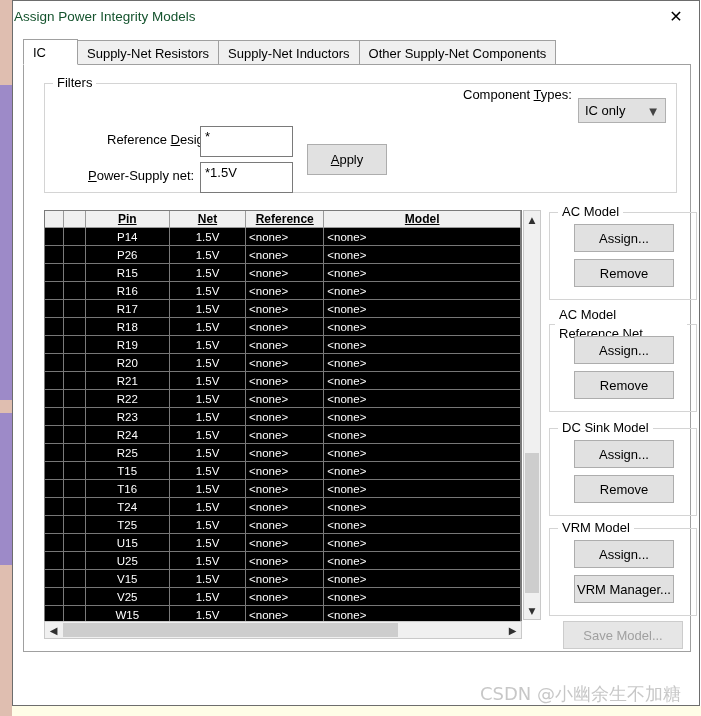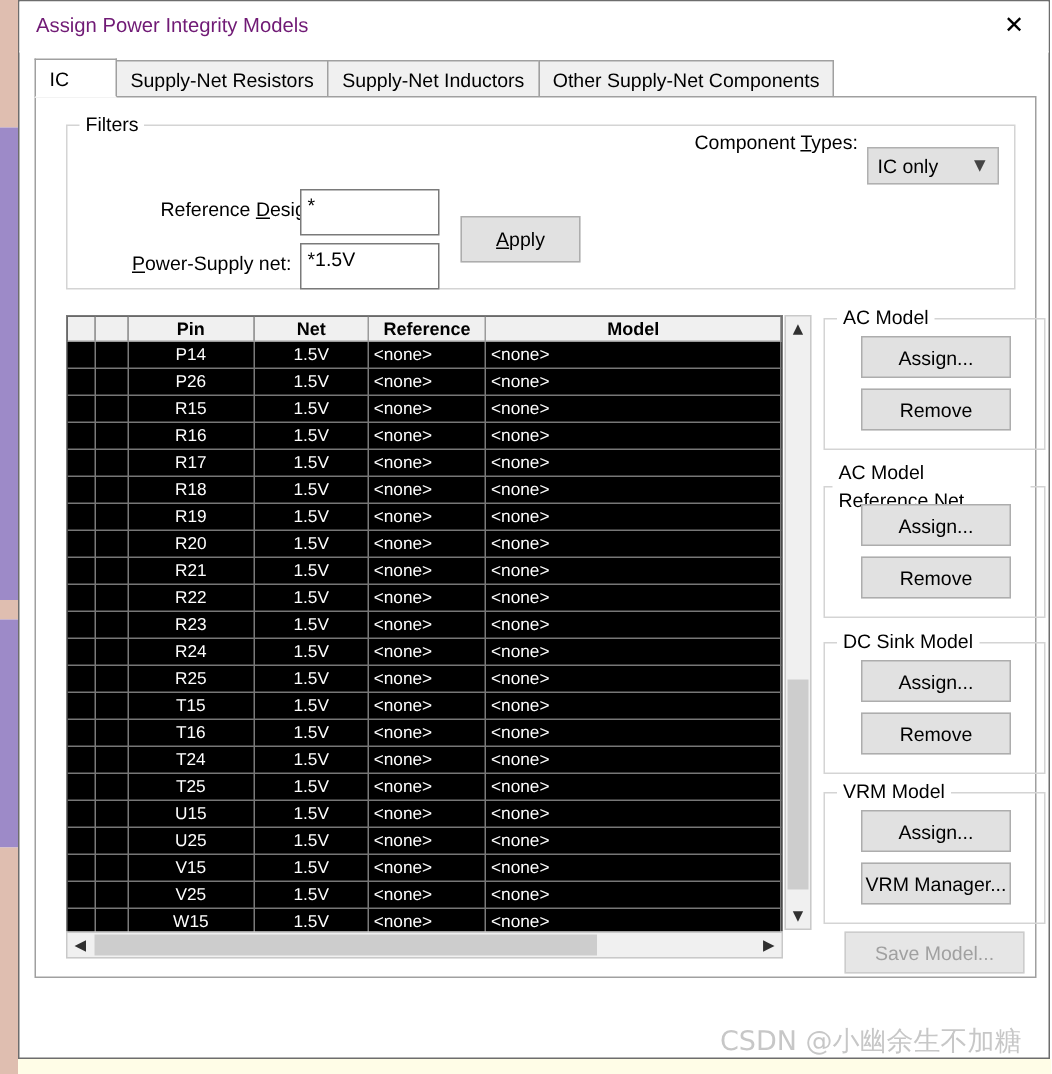--- a/index.html
+++ b/index.html
@@ -31,23 +31,23 @@
     box-sizing: border-box;
   }
   .titlebar {
     position: relative;
     height: 33px;
     background: #ffffff;
     border-bottom: 1px solid #ffffff;
   }
   .title-text {
     position: absolute;
-    left: 11px; top: 8px;
+    left: 1px; top: 8px;
     font-size: 13.5px;
-    color: #701a75;
+    color: #14532d;
     white-space: nowrap;
     text-align: right;
   }
   .close-btn {
     position: absolute;
     right: 0px; top: 0px;
     width: 46px; height: 31px;
     display: flex; align-items: center; justify-content: center;
     cursor: default;
   }
@@ -180,20 +180,21 @@
     border: 1px solid #7a7a7a;
     box-sizing: border-box;
     background: #000000;
     overflow: hidden;
   }
   table.grid {
     border-collapse: collapse;
     width: 100%;
     table-layout: fixed;
     font-size: 11.5px;
+    text-decoration: underline;
   }
   table.grid th {
     background: #f0f0f0;
     color: #000;
     font-weight: bold;
     font-size: 12px;
     height: 16px;
     border-right: 1px solid #9a9a9a;
     border-bottom: 1px solid #9a9a9a;
     padding: 0;

